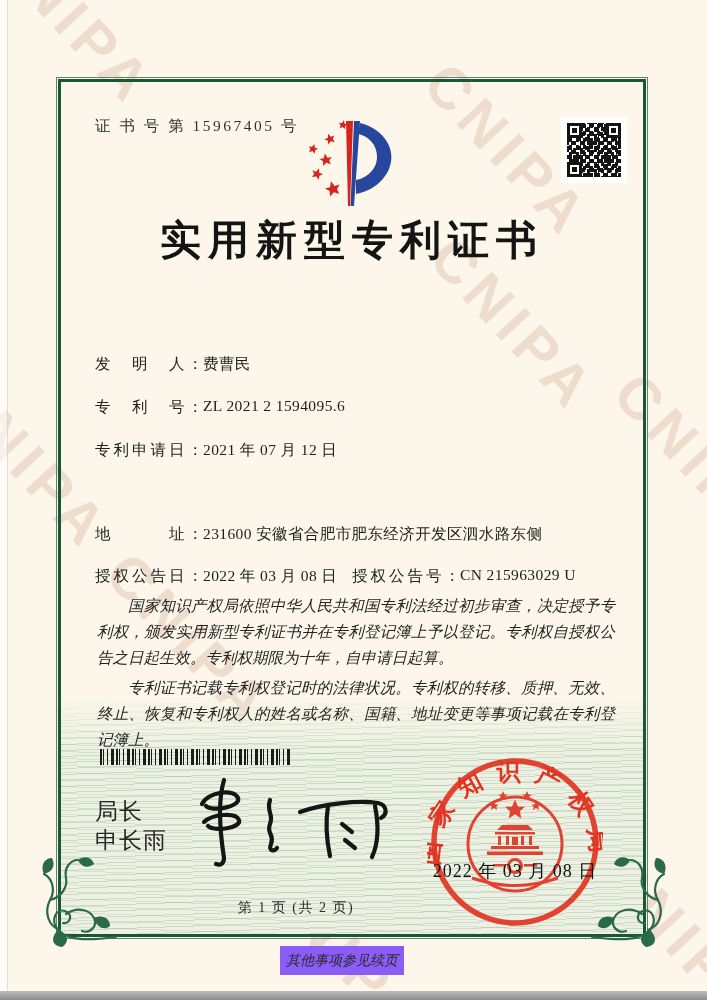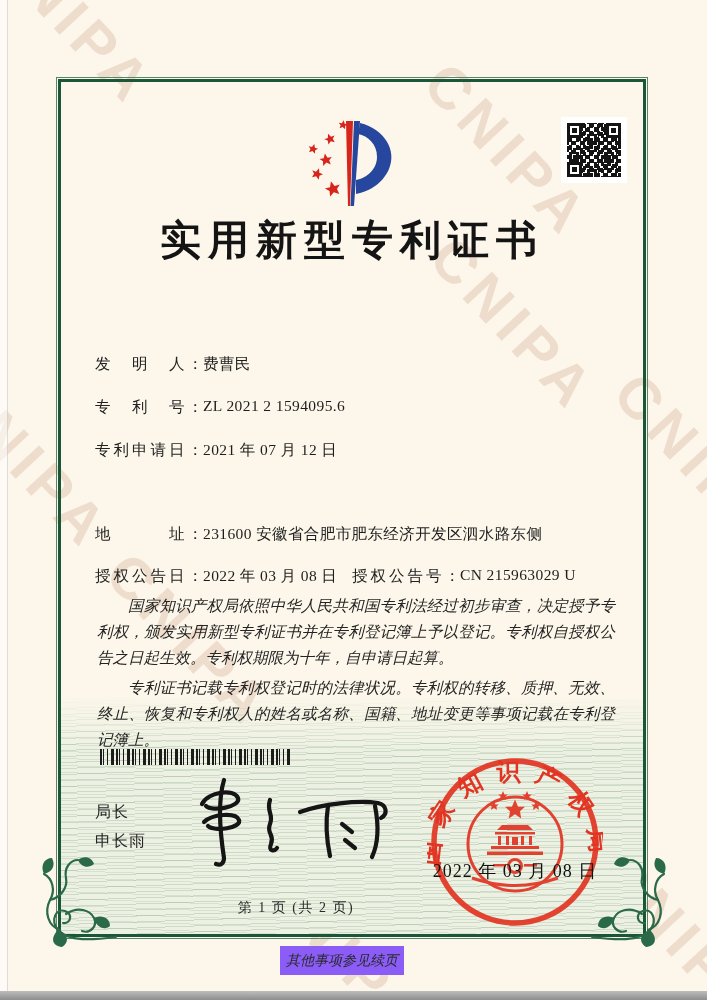--- a/index.html
+++ b/index.html
@@ -76,21 +76,21 @@
     font-size:15.5px;line-height:26px;font-style:italic;color:#242424;text-align:justify;
   }
   .body-text p{margin:4px;text-indent:2em;}
   
   .barcode{position:absolute;left:100px;top:749px;width:192px;height:16px;z-index:4;
     background:repeating-linear-gradient(90deg,
       #1c1c1c 0 2px,transparent 2px 3px,#1c1c1c 3px 4px,transparent 4px 7px,
       #1c1c1c 7px 8px,transparent 8px 11px,#1c1c1c 11px 14px,transparent 14px 16px);}
   .signer{position:absolute;left:95px;top:797px;z-index:4;
     font-family:"Liberation Sans","DejaVu Sans",sans-serif;
-    font-size:16px;line-height:29px;letter-spacing:1px;color:#262626;}
+    font-size:23px;line-height:29px;letter-spacing:1px;color:#262626;}
   .signature{position:absolute;left:182px;top:770px;z-index:4;}
   .seal{position:absolute;left:427px;top:754px;z-index:4;}
   .seal-date{position:absolute;left:420px;top:859px;width:190px;text-align:center;
     font-size:18px;letter-spacing:1px;color:#111;z-index:5;}
   .page-info{position:absolute;left:58px;top:899px;width:476px;text-align:center;
     font-size:14px;letter-spacing:1.5px;color:#2a2a2a;z-index:5;}
   .note-box{position:absolute;left:280px;top:946px;width:124px;height:29px;line-height:29px;
     background:#8b5cf6;text-align:center;font-size:14px;font-style:italic;color:#2a2a2a;z-index:5;}
 </style>
 </head>
@@ -133,20 +133,21 @@
       <path d="M28,60 C40,52 52,56 56,64 C60,72 52,80 44,77"></path>
     </g>
     <g fill="#2a6a49">
       <path d="M20,76 C12,84 14,92 24,93 C32,88 30,79 20,76 Z"></path>
       <path d="M6,20 C2,12 6,4 14,4 C18,12 14,18 6,20 Z"></path>
       <path d="M40,6 C46,1 54,3 56,10 C50,15 43,13 40,6 Z"></path>
       <path d="M56,64 C64,60 72,64 72,72 C66,77 58,73 56,64 Z"></path>
     </g>
   </svg>
 
+  <div class="cert-no">证 书 号 第 15967405 号</div>
 
   <svg class="logo" viewBox="0 0 105 105" width="105" height="105">
     <defs>
       <path id="st" d="M0,-6 L1.76,-1.85 L5.71,-1.85 L2.85,0.71 L3.53,4.85 L0,2.4 L-3.53,4.85 L-2.85,0.71 L-5.71,-1.85 L-1.76,-1.85 Z"></path>
     </defs>
     <g fill="#d6251d">
       <use href="#st" transform="translate(36,80) scale(1.35) rotate(-15)"></use>
       <use href="#st" transform="translate(20,65) scale(1.0) rotate(20)"></use>
       <use href="#st" transform="translate(29,51) scale(1.1) rotate(-10)"></use>
       <use href="#st" transform="translate(16,40) scale(0.85) rotate(15)"></use>

